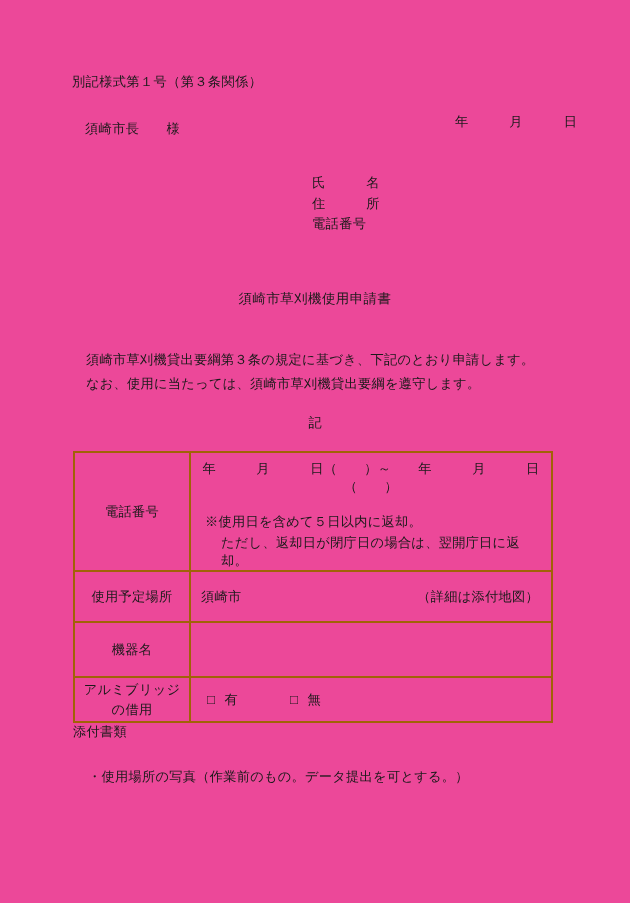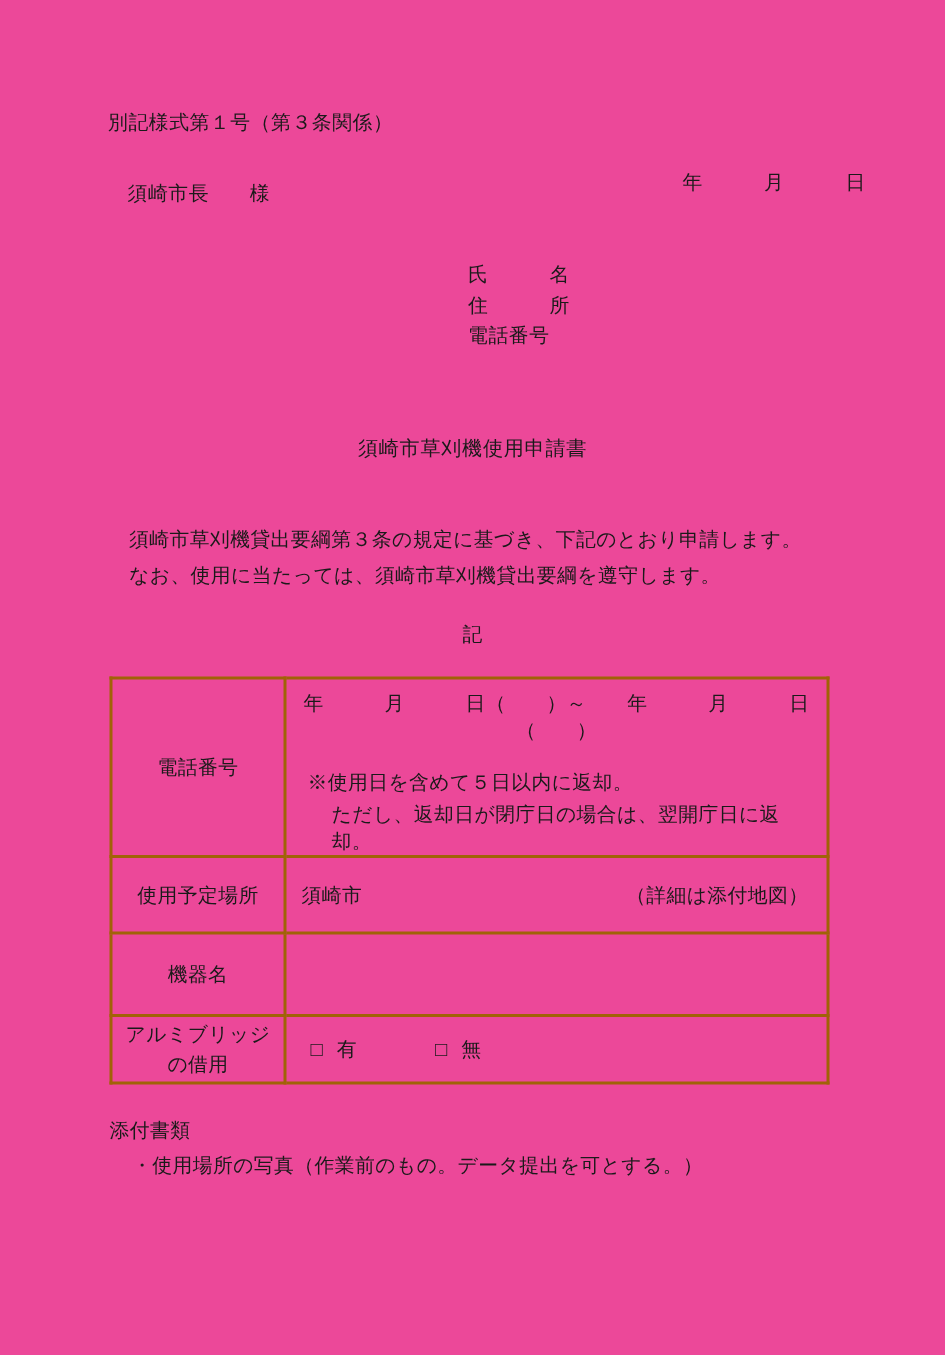--- a/index.html
+++ b/index.html
@@ -145,21 +145,21 @@
     align-items: baseline;
   }
   .check-opt + .check-opt { margin-left: 52px; }
   .check-box {
     font-size: 13.5px;
     margin-right: 9px;
   }
 
   
   #attachments-heading {
-    left: 73px; top: 745px;
+    left: 73px; top: 723px;
     font-size: 13.2px;
     letter-spacing: 0.3px;
   }
   #attachments-list {
     position: absolute;
     left: 88px; top: 768px;
     font-size: 13.2px;
     letter-spacing: 0.3px;
   }
   #attachments-list .attach-item {

